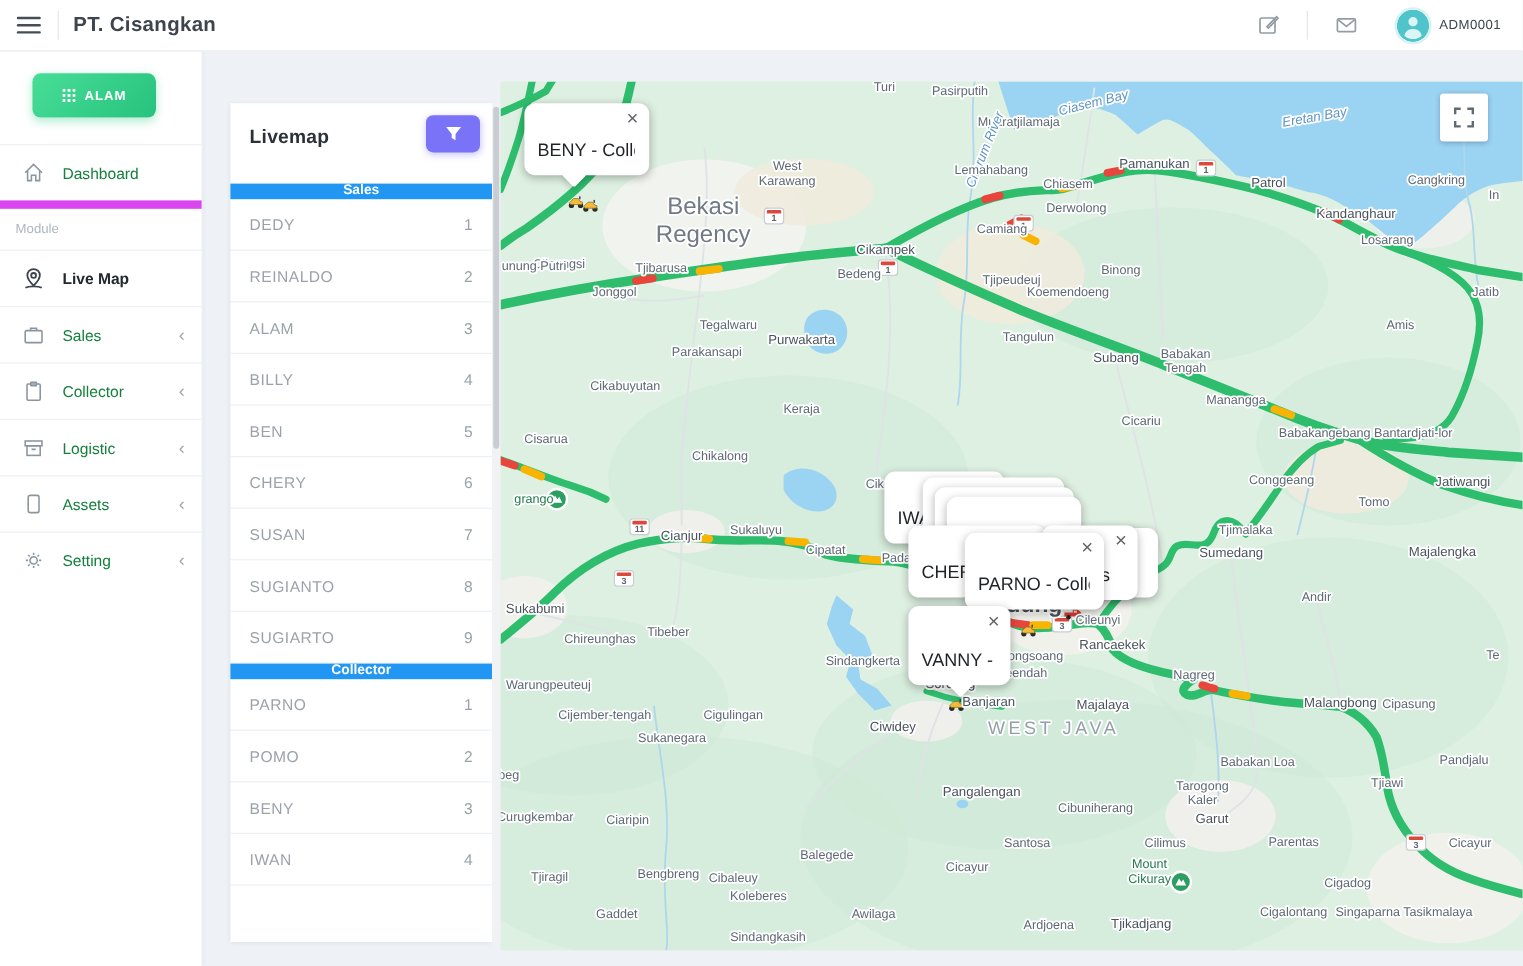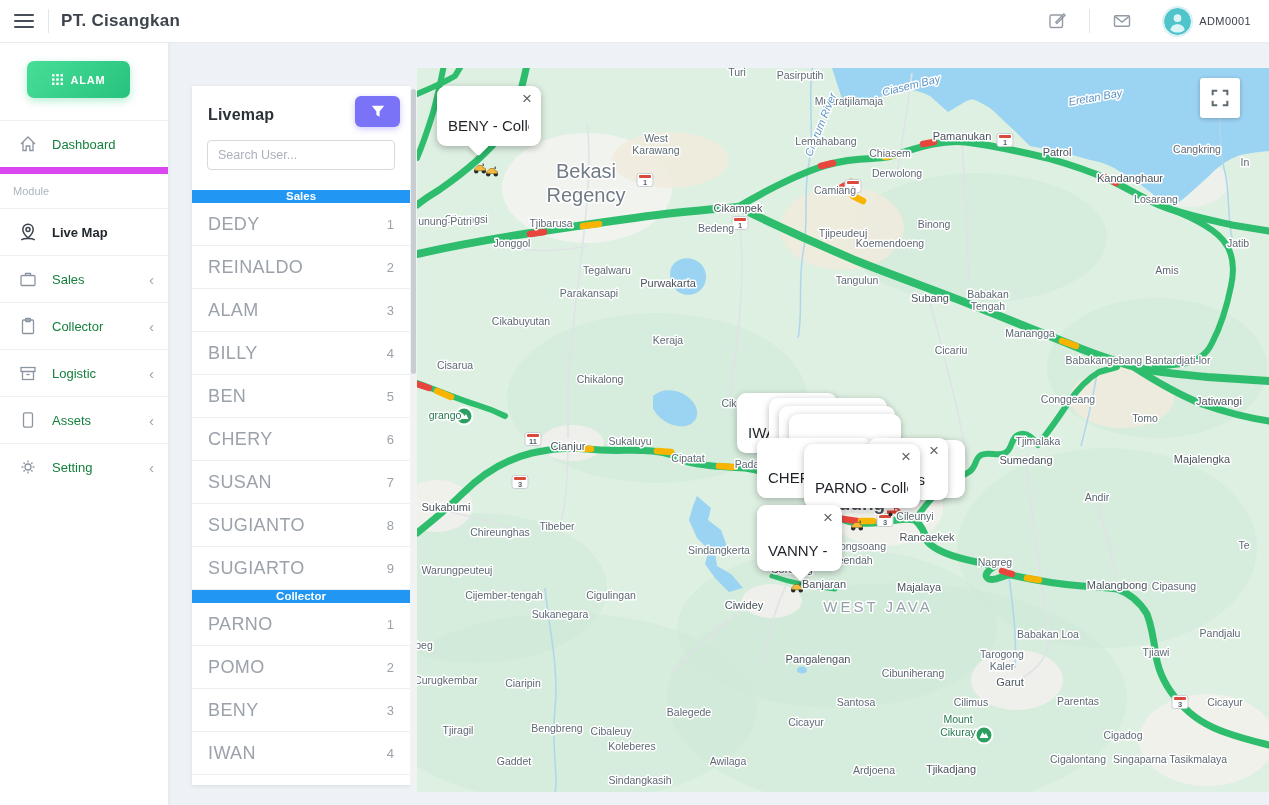--- a/index.html
+++ b/index.html
@@ -31,21 +31,21 @@
   
   .panel{position:absolute;left:192px;top:86px;width:218px;height:699px;background:#fff;box-shadow:0 1px 4px rgba(0,0,0,.09);z-index:20}
   .panel-head{display:flex;align-items:center;padding:10px 10px 6px 16px}
   .panel-head h2{margin:6px 0 0;font-size:16px;color:#2b3138;letter-spacing:.2px}
   .filter-btn{margin-left:auto;width:45px;height:31px;border:none;border-radius:6px;background:#7a72f7;cursor:pointer;display:flex;align-items:center;justify-content:center;box-shadow:0 2px 6px rgba(122,114,247,.4)}
   .search{display:block;width:188px;height:30px;margin:7px auto 0;border:1px solid #d6dade;border-radius:4px;padding:0 10px;box-sizing:border-box;font-family:inherit;font-size:12.5px;color:#444}
   .search::placeholder{color:#a9b1ba}
   #user-list{margin-top:20px}
   .group-bar{height:13px;line-height:13px;text-align:center;color:#fff;font-size:11.5px;font-weight:bold}
   .u-row{display:flex;align-items:center;height:42px;border-bottom:1px solid #edf0f2;padding:0 16px;cursor:pointer}
-  .u-row .nm{font-size:18px;color:#9ba2ab;letter-spacing:.4px}
+  .u-row .nm{font-size:13px;color:#9ba2ab;letter-spacing:.4px}
   .u-row .no{margin-left:auto;font-size:13px;color:#9ba2ab}
   .panel-scrollbar{position:absolute;left:410px;top:86px;width:7px;height:699px;background:#f1f2f4;z-index:21}
   .panel-scrollbar .thumb{position:absolute;left:1px;top:3px;width:5px;height:285px;background:#c9cdd2;border-radius:3px;cursor:pointer}
   
   .map{position:absolute;left:417px;top:68px;width:852px;height:724px;overflow:hidden;background:#def0e2;cursor:grab;z-index:10}
   #map-svg{position:absolute;left:0;top:0}
   #map-svg text{paint-order:stroke;stroke:#fff;stroke-width:3px;stroke-linejoin:round;text-anchor:middle;font-family:"Liberation Sans",sans-serif}
   .l-town{font-size:10.5px;fill:#5d6973}
   .l-city{font-size:11px;fill:#49535c}
   .l-water{font-size:11px;fill:#5d94c4;font-style:italic}
@@ -174,21 +174,20 @@
 
 <section class="panel">
   <div class="panel-head">
     <h2>Livemap</h2>
     <button class="filter-btn">
       <svg viewBox="0 0 14 13" width="14" height="13">
           <path d="M0.8,0.8 L13.2,0.8 L8.6,6.6 L8.6,11.8 L5.4,10 L5.4,6.6 Z" fill="#fff"></path>
         </svg>
     </button>
   </div>
-  <input class="search" type="text" placeholder="Search User..." style="">
   <div id="user-list">
       <div class="group-bar" style="background: rgb(33, 150, 243);">Sales</div>
       <div class="u-row">
         <span class="nm">DEDY</span>
         <span class="no">1</span>
       </div>
       <div class="u-row">
         <span class="nm">REINALDO</span>
         <span class="no">2</span>
       </div>

